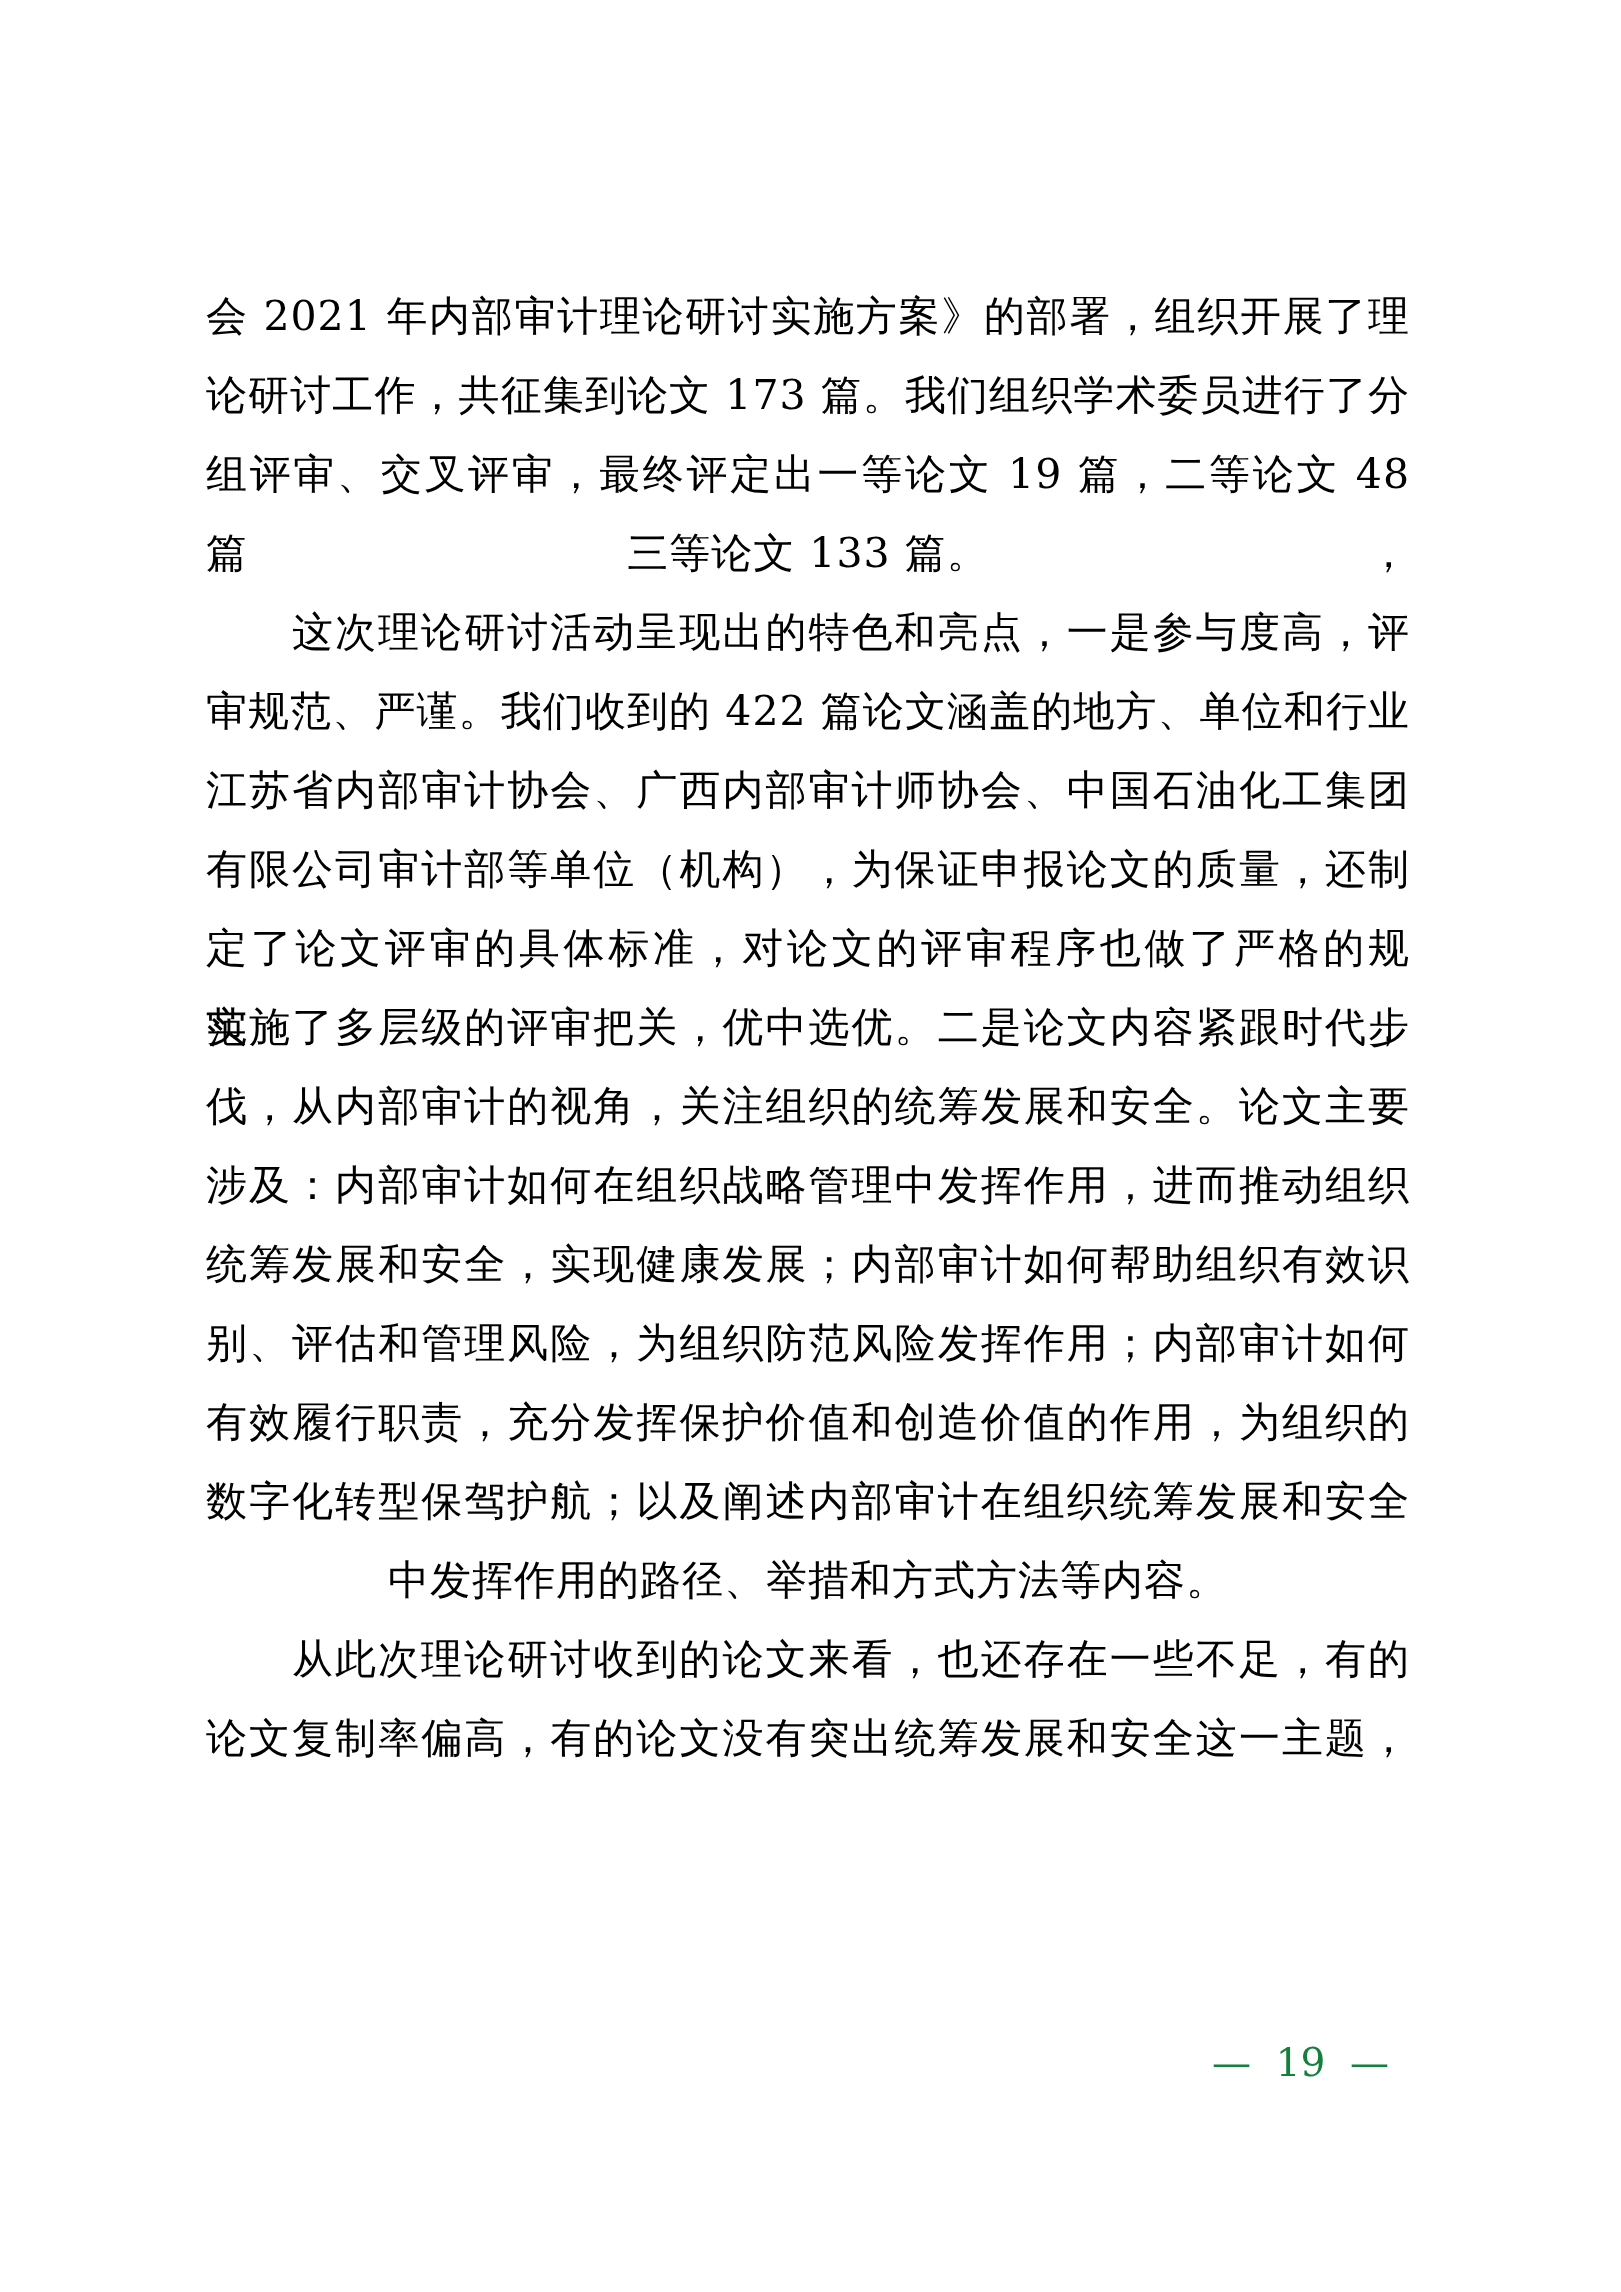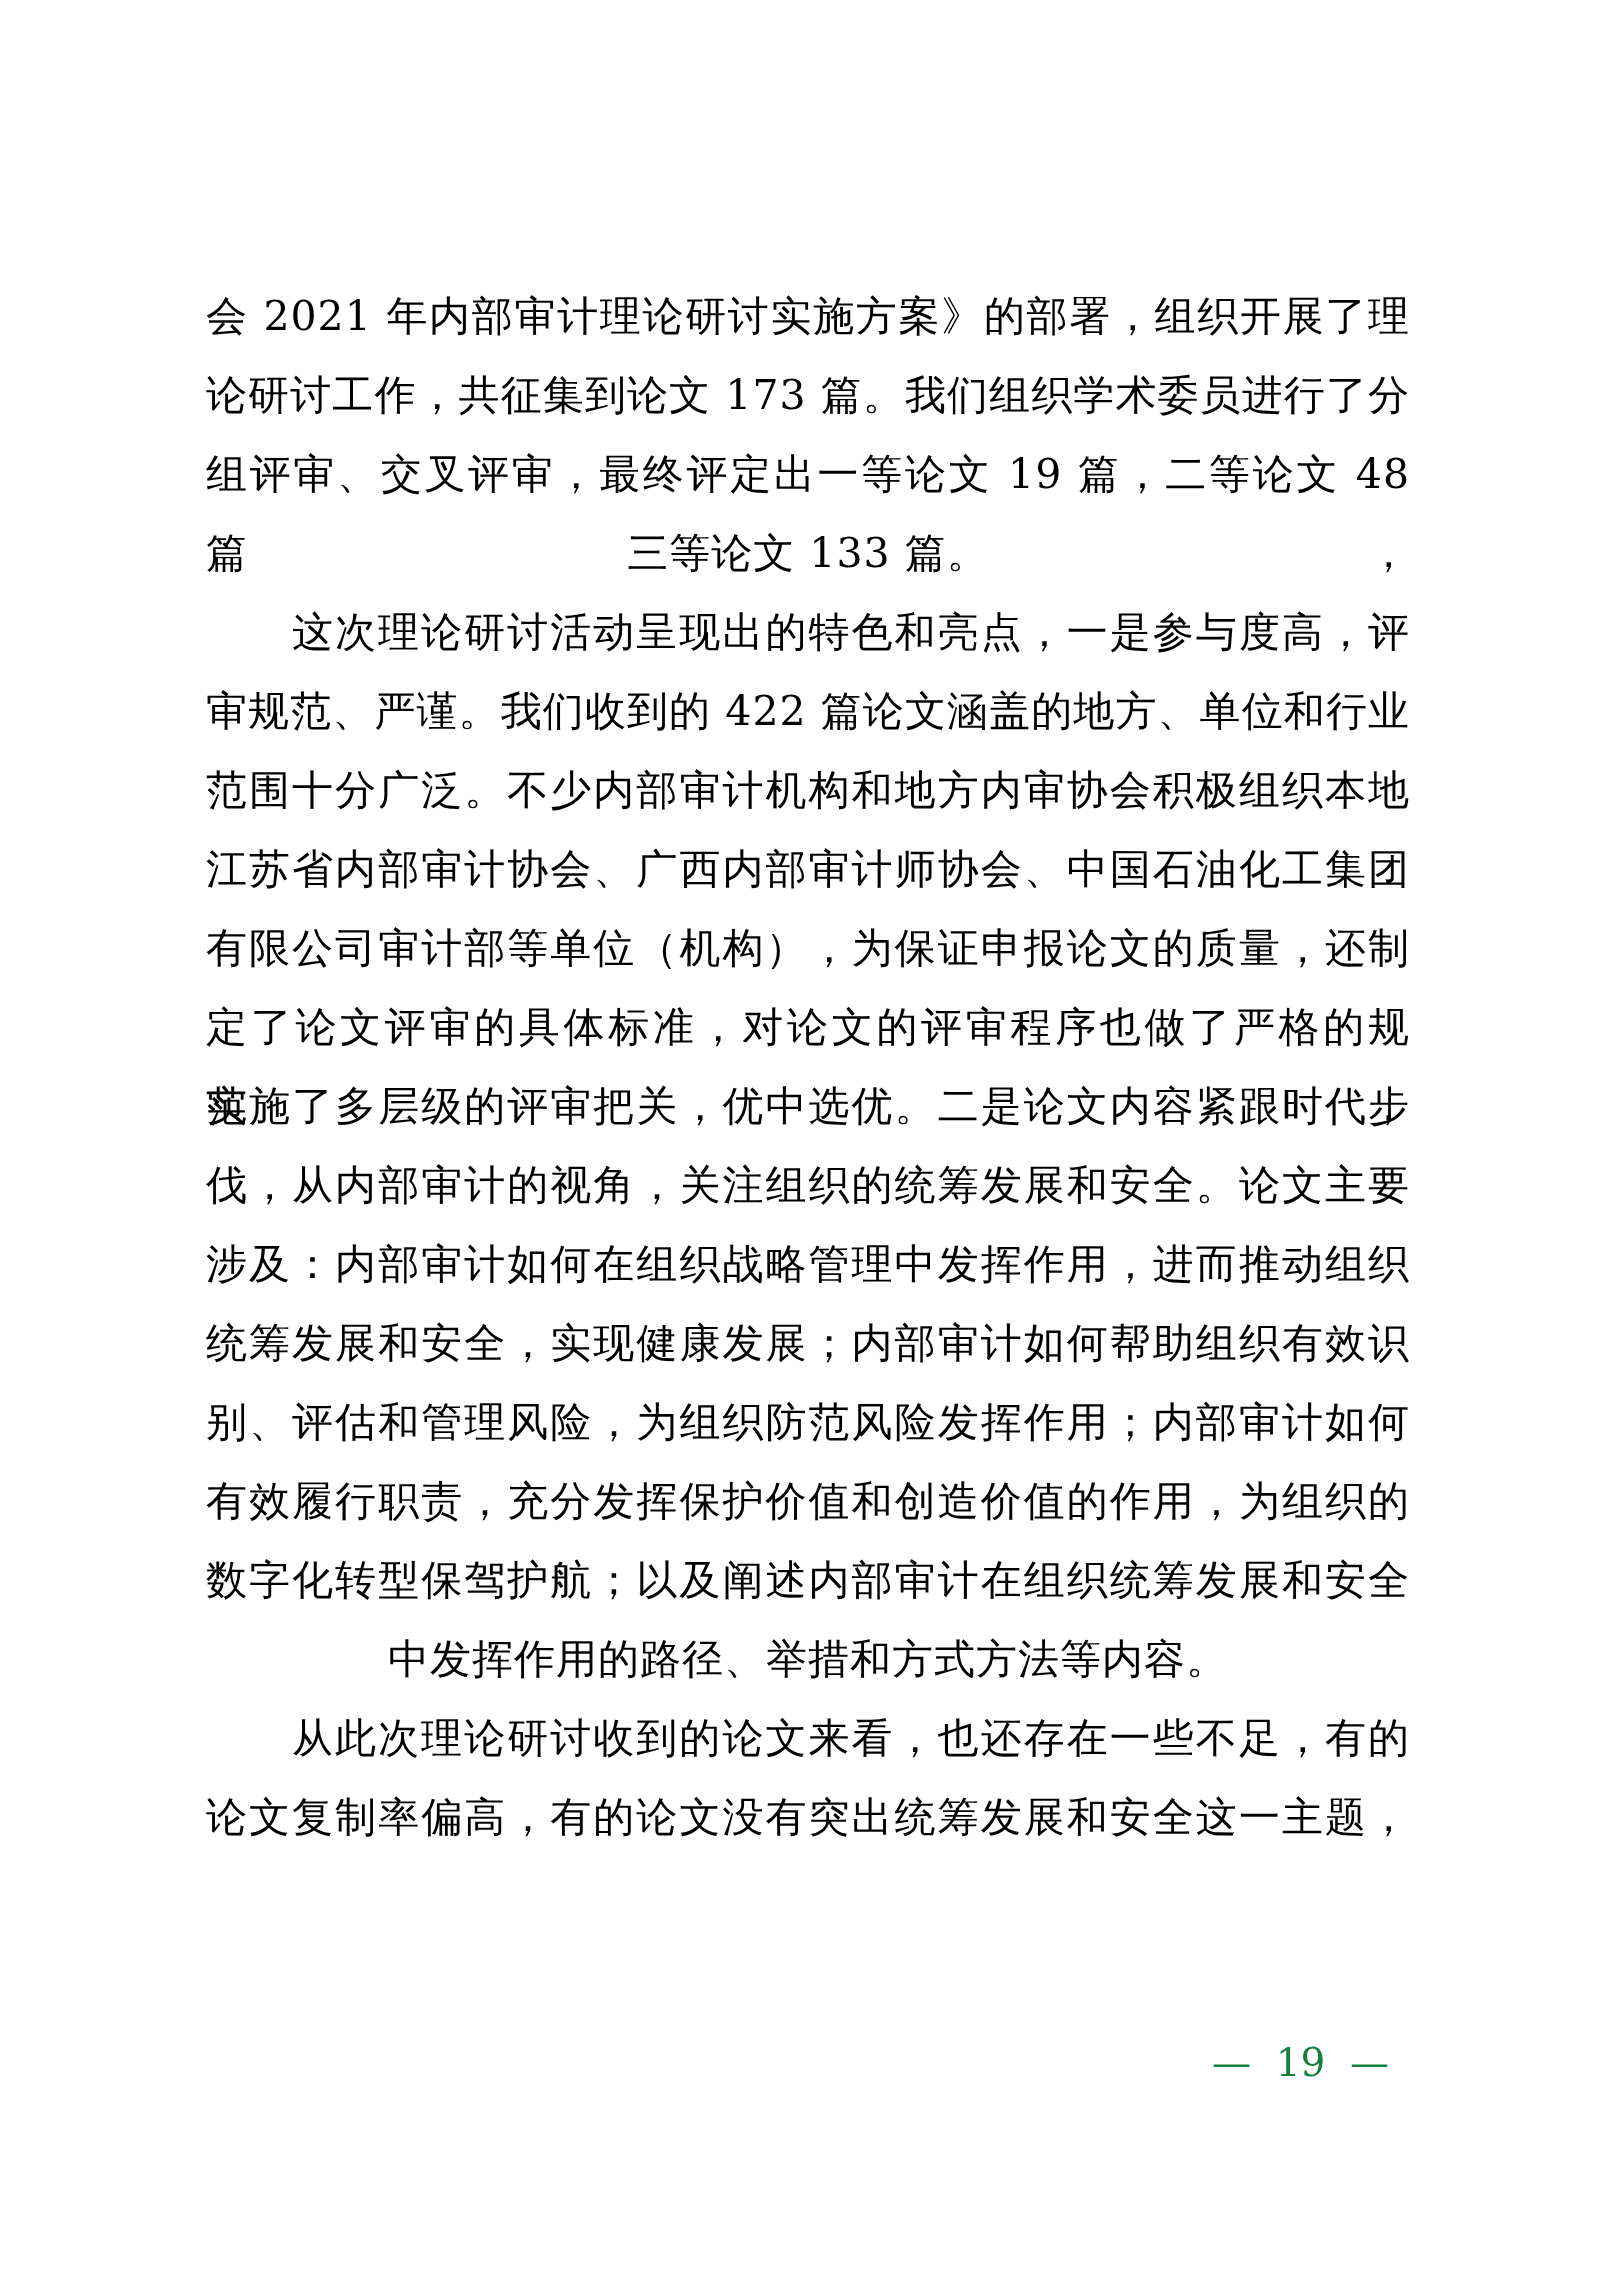--- a/index.html
+++ b/index.html
@@ -61,21 +61,20 @@
 
 <div class="page">
 
   <div class="text-block">
     <div class="line j">会 2021 年内部审计理论研讨实施方案》的部署，组织开展了理</div>
     <div class="line j">论研讨工作，共征集到论文 173 篇。我们组织学术委员进行了分</div>
     <div class="line j">组评审、交叉评审，最终评定出一等论文 19 篇，二等论文 48 篇，</div>
     <div class="line">三等论文 133 篇。</div>
     <div class="line j ind">这次理论研讨活动呈现出的特色和亮点，一是参与度高，评</div>
     <div class="line j">审规范、严谨。我们收到的 422 篇论文涵盖的地方、单位和行业</div>
-    <div class="line j">范围十分广泛。不少内部审计机构和地方内审协会积极组织本地</div>
     <div class="line j">江苏省内部审计协会、广西内部审计师协会、中国石油化工集团</div>
     <div class="line j">有限公司审计部等单位（机构），为保证申报论文的质量，还制</div>
     <div class="line j">定了论文评审的具体标准，对论文的评审程序也做了严格的规范，</div>
     <div class="line j">实施了多层级的评审把关，优中选优。二是论文内容紧跟时代步</div>
     <div class="line j">伐，从内部审计的视角，关注组织的统筹发展和安全。论文主要</div>
     <div class="line j">涉及：内部审计如何在组织战略管理中发挥作用，进而推动组织</div>
     <div class="line j">统筹发展和安全，实现健康发展；内部审计如何帮助组织有效识</div>
     <div class="line j">别、评估和管理风险，为组织防范风险发挥作用；内部审计如何</div>
     <div class="line j">有效履行职责，充分发挥保护价值和创造价值的作用，为组织的</div>
     <div class="line j">数字化转型保驾护航；以及阐述内部审计在组织统筹发展和安全</div>

